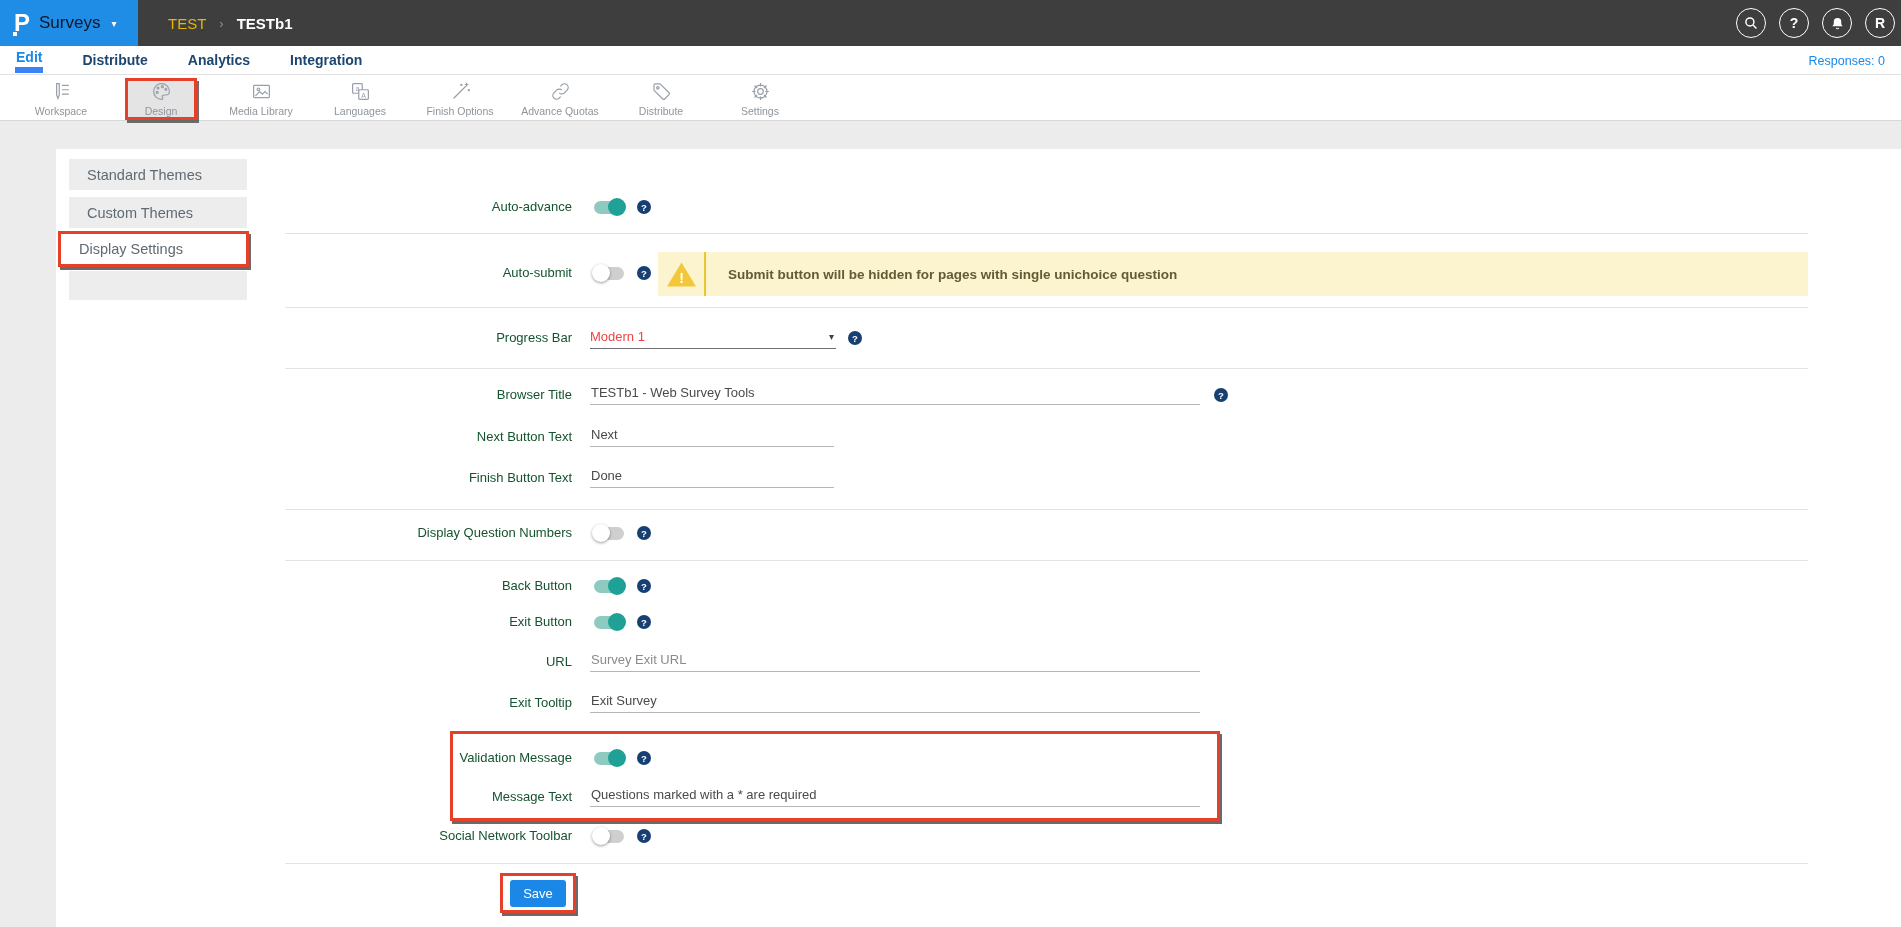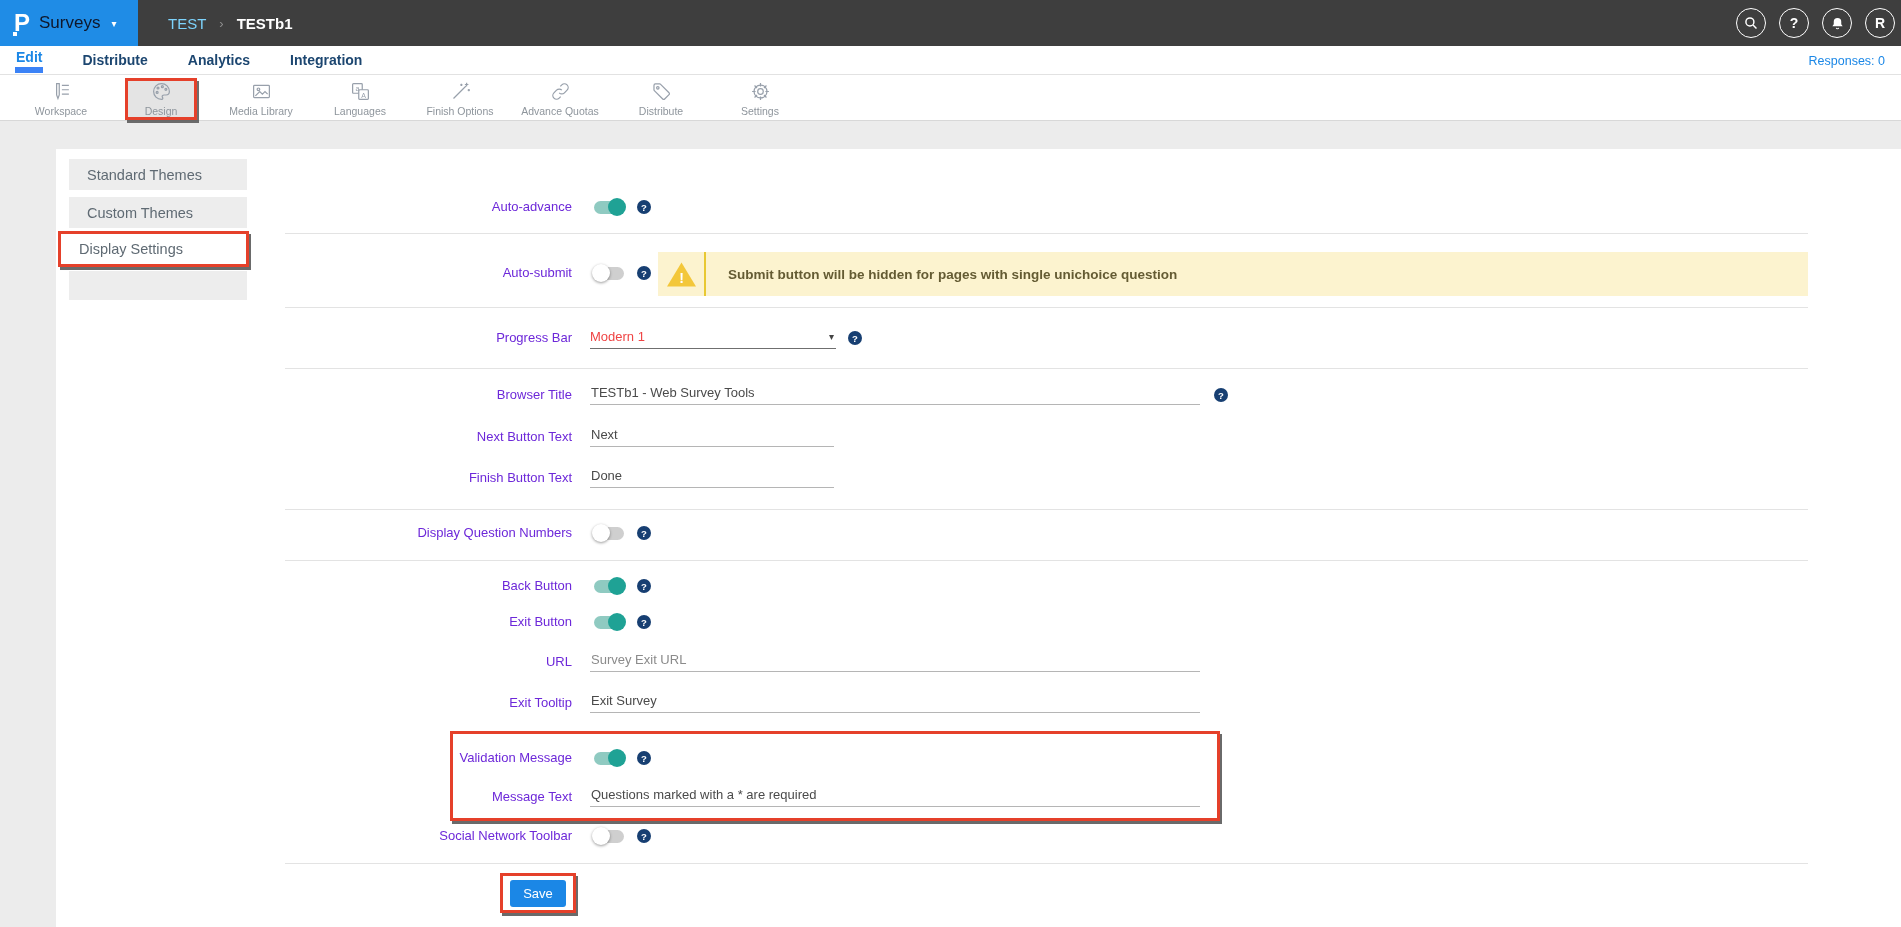--- a/index.html
+++ b/index.html
@@ -8,21 +8,21 @@
 
   
   .topbar { position:absolute; left:0; top:0; width:1901px; height:46px; background:#3e3e3e; }
   .brand { position:absolute; left:0; top:0; width:138px; height:46px; background:#1f8ce6;
     display:flex; align-items:center; padding-left:14px; gap:9px; cursor:pointer; }
   .logo { position:relative; color:#fff; font-size:24px; font-weight:bold; line-height:1; }
   .logo-dot { position:absolute; left:-1px; bottom:-1px; width:4px; height:4px; background:#fff; }
   .brand-label { color:#0f172a; font-size:17px; font-weight:500; }
   .brand-caret { color:#fff; font-size:10px; margin-left:2px; }
   .breadcrumb { position:absolute; left:168px; top:0; height:46px; display:flex; align-items:center; gap:13px; }
-  .bc-parent { color:#7dd3fc; font-size:15px; }
+  .bc-parent { color:#eab308; font-size:15px; }
   .bc-sep { color:#8f8f8f; font-size:13px; }
   .bc-current { color:#fff; font-size:15px; font-weight:bold; }
   .top-icons { position:absolute; right:6px; top:8px; display:flex; gap:13px; }
   .circle-icon { width:30px; height:30px; border:1.5px solid #fff; border-radius:50%;
     display:flex; align-items:center; justify-content:center; color:#fff;
     font-size:14px; font-weight:bold; cursor:pointer; }
 
   
   .tabbar { position:absolute; left:0; top:46px; width:1901px; height:29px; background:#fff;
     border-bottom:1px solid #e2e2e2; display:flex; align-items:center; padding-left:15px; gap:38px; }
@@ -55,21 +55,21 @@
   .panel { position:absolute; left:56px; top:149px; width:1897px; height:778px; background:#fff; }
 
   .side-item { position:absolute; left:13px; width:178px; height:31px; background:#ededed;
     color:#5f6a73; font-size:14.5px; display:flex; align-items:center; padding-left:18px; cursor:pointer; }
   .side-item.selected { left:2px; width:191px; height:36px; background:#fff;
     border:3px solid #e5402a; box-shadow:2px 3px 0 rgba(80,80,80,.85); }
   .side-tail { position:absolute; left:13px; top:122px; width:178px; height:29px; background:#ededed; }
 
   .row { position:absolute; left:0; width:1752px; height:24px; }
   .lbl { position:absolute; left:0; top:0; width:516px; text-align:right; font-size:13px;
-    color:#6d28d9; line-height:24px;padding-left:48px; }
+    color:#14532d; line-height:24px;padding-left:48px; }
   .ctl { position:absolute; left:538px; top:0; height:24px; display:flex; align-items:center; gap:13px; }
 
   .divider { position:absolute; left:229px; width:1523px; height:1px; background:#e3e3e3; }
 
   .toggle { position:relative; width:30px; height:13px; border-radius:7px; background:#cfcfcf; cursor:pointer; }
   .toggle .knob { position:absolute; top:-2.5px; left:-2px; width:18px; height:18px; border-radius:50%;
     background:#fff; box-shadow:0 1px 3px rgba(0,0,0,.4); }
   .toggle.on { background:#8fcac1; }
   .toggle.on .knob { left:auto; right:-2px; background:#1fa295; box-shadow:none; }
 

